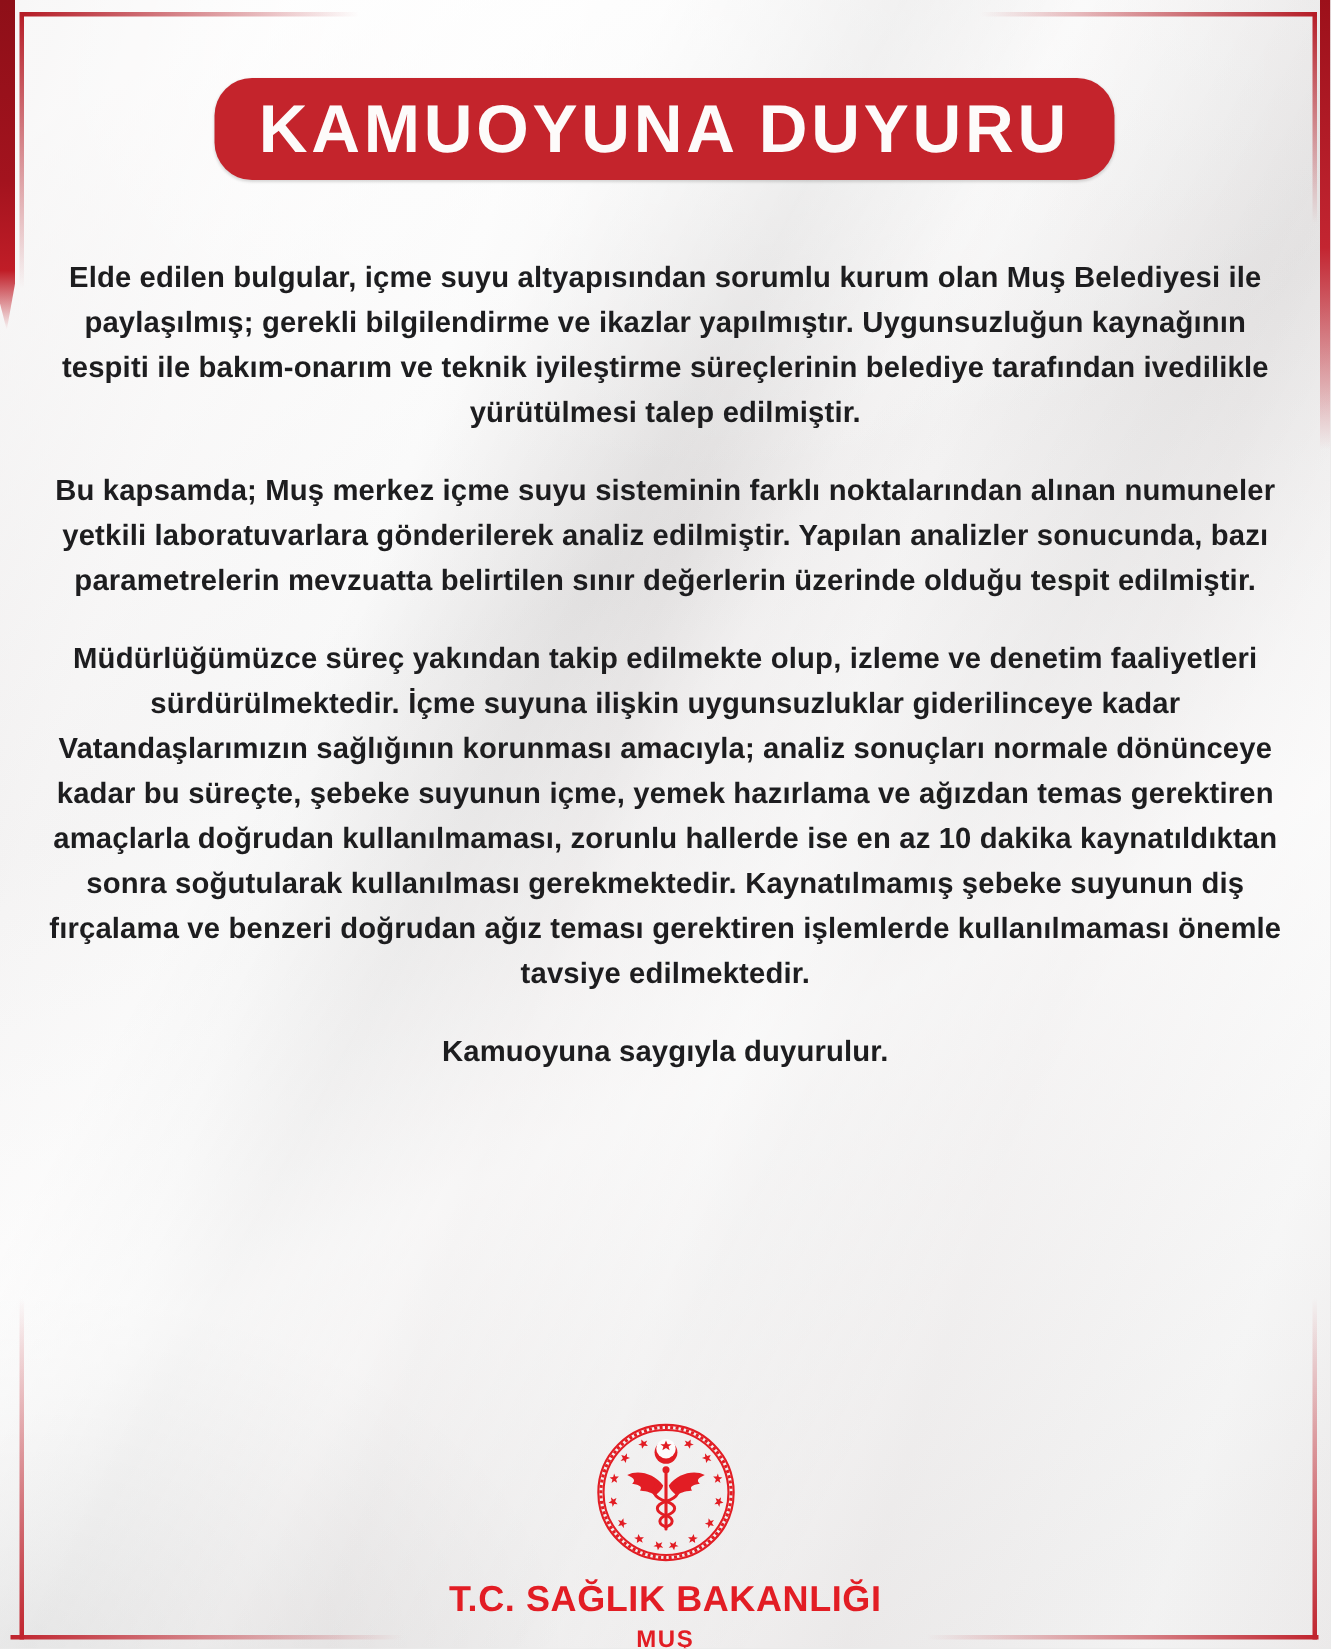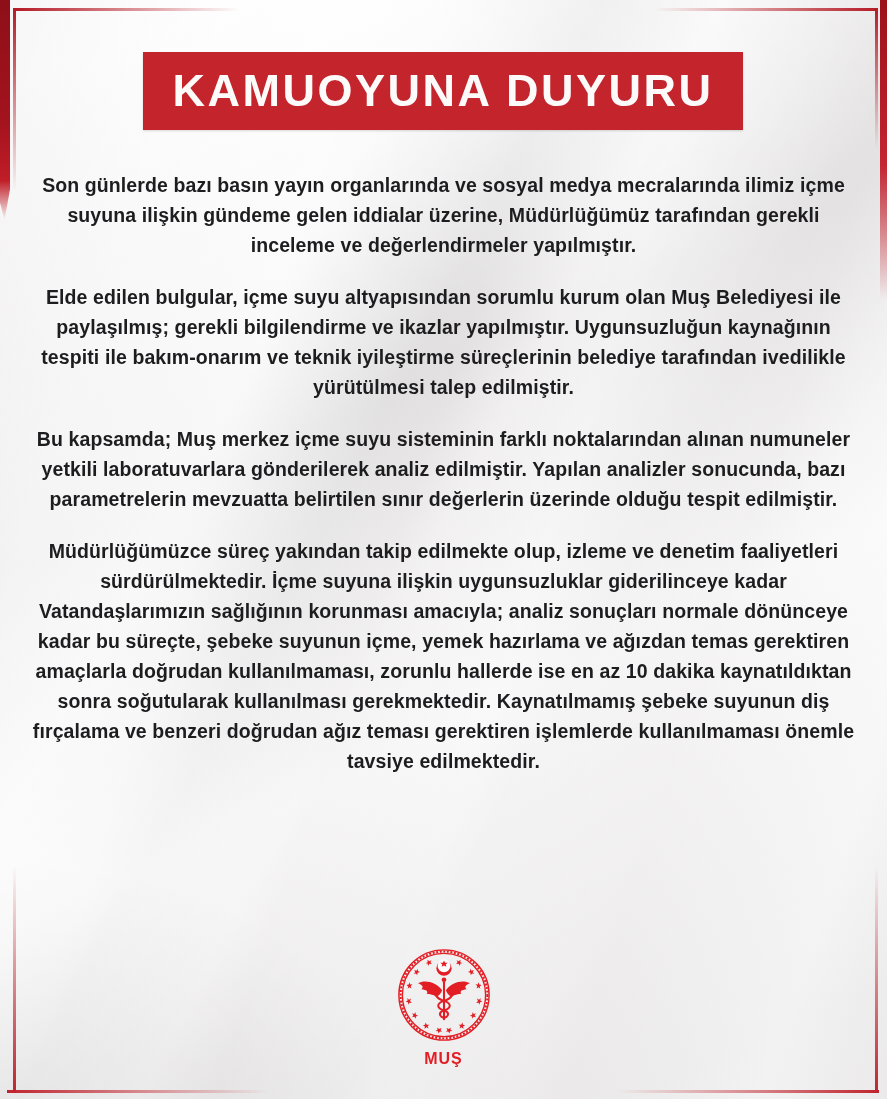--- a/index.html
+++ b/index.html
@@ -27,24 +27,25 @@
   .line-top{position:absolute;top:8px;left:15px;right:9px;height:3px;
     background:linear-gradient(90deg,#b51c26 0%,rgba(181,28,38,0) 26%,rgba(181,28,38,0) 74%,#b51c26 100%);}
   .line-bottom{position:absolute;bottom:6px;left:7px;right:8px;height:3px;
     background:linear-gradient(90deg,#c0242e 0%,rgba(192,36,46,0) 30%,rgba(192,36,46,0) 70%,#c0242e 100%);}
   .line-left{position:absolute;left:13px;top:8px;bottom:6px;width:3px;
     background:linear-gradient(180deg,#b51c26 0%,rgba(181,28,38,0) 17%,rgba(181,28,38,0) 79%,#c0242e 100%);}
   .line-right{position:absolute;right:9px;top:8px;bottom:6px;width:3px;
     background:linear-gradient(180deg,#b51c26 0%,rgba(181,28,38,0) 13%,rgba(181,28,38,0) 79%,#c0242e 100%);}
 
   .banner{
-    position:absolute;left:143px;top:52px;width:600px;height:78px;
+    position:absolute;left:143px;top:52px;width:600px;height:68px;
     background:#c4242c;
     display:flex;align-items:center;justify-content:center;
     box-shadow:0 1px 2px rgba(0,0,0,0.15);
+    border-radius:25px;
   }
   .banner h1{
     margin:0;color:#fdfbfa;font-size:45px;font-weight:bold;
     letter-spacing:2.5px;white-space:nowrap;
   }
 
   .content{
     position:absolute;left:28px;right:28px;top:170px;
     text-align:center;color:#1d1d1f;
     font-size:19.5px;line-height:30px;font-weight:bold;letter-spacing:0.1px;
@@ -73,24 +74,24 @@
   <div class="line-top"></div>
   <div class="line-bottom"></div>
   <div class="line-left"></div>
   <div class="line-right"></div>
 
   <div class="banner">
     <h1>KAMUOYUNA DUYURU</h1>
   </div>
 
   <div class="content">
-    <p>Son günlerde bazı basın yayın organlarında ve sosyal medya mecralarında ilimiz içme suyuna ilişkin gündeme gelen iddialar üzerine, Müdürlüğümüz tarafından gerekli inceleme ve değerlendirmeler yapılmıştır.</p>
     <p>Elde edilen bulgular, içme suyu altyapısından sorumlu kurum olan Muş Belediyesi ile paylaşılmış; gerekli bilgilendirme ve ikazlar yapılmıştır. Uygunsuzluğun kaynağının tespiti ile bakım-onarım ve teknik iyileştirme süreçlerinin belediye tarafından ivedilikle yürütülmesi talep edilmiştir.</p>
     <p>Bu kapsamda; Muş merkez içme suyu sisteminin farklı noktalarından alınan numuneler yetkili laboratuvarlara gönderilerek analiz edilmiştir. Yapılan analizler sonucunda, bazı parametrelerin mevzuatta belirtilen sınır değerlerin üzerinde olduğu tespit edilmiştir.</p>
     <p>Müdürlüğümüzce süreç yakından takip edilmekte olup, izleme ve denetim faaliyetleri sürdürülmektedir. İçme suyuna ilişkin uygunsuzluklar giderilinceye kadar Vatandaşlarımızın sağlığının korunması amacıyla; analiz sonuçları normale dönünceye kadar bu süreçte, şebeke suyunun içme, yemek hazırlama ve ağızdan temas gerektiren amaçlarla doğrudan kullanılmaması, zorunlu hallerde ise en az 10 dakika kaynatıldıktan sonra soğutularak kullanılması gerekmektedir. Kaynatılmamış şebeke suyunun diş fırçalama ve benzeri doğrudan ağız teması gerektiren işlemlerde kullanılmaması önemle tavsiye edilmektedir.</p>
+    <p class="closing">Kamuoyuna saygıyla duyurulur.</p>
   </div>
 
   <div class="footer">
     <svg class="logo" viewBox="0 0 100 100" aria-hidden="true">
       <defs>
         <path id="st" d="M0 -4 L1.18 -1.24 L4.16 -1.24 L1.9 0.47 L2.72 3.24 L0 1.6 L-2.72 3.24 L-1.9 0.47 L-4.16 -1.24 L-1.18 -1.24 Z" fill="#e21d24"></path>
       </defs>
 
       <circle cx="50" cy="50" r="48" fill="none" stroke="#e21d24" stroke-width="1.5"></circle>
       <circle cx="50" cy="50" r="44.3" fill="none" stroke="#e21d24" stroke-width="1.5"></circle>
@@ -117,17 +118,18 @@
 
       <circle cx="50" cy="33.8" r="2.5" fill="#e21d24"></circle>
       <rect x="48.9" y="35.4" width="2.2" height="41.5" rx="1.1" fill="#e21d24"></rect>
       <path d="M48 45 C42 36.5 30 33.5 22.5 37.5 C27.5 39.8 28.5 41.3 26 43.8 C31.5 44.6 33.5 46 31.5 48.6 C37.5 49.4 40.5 50.2 41.8 52.2 C44.5 50.4 47.2 48.2 48 45 Z" fill="#e21d24"></path>
       <path d="M52 45 C58 36.5 70 33.5 77.5 37.5 C72.5 39.8 71.5 41.3 74 43.8 C68.5 44.6 66.5 46 68.5 48.6 C62.5 49.4 59.5 50.2 58.2 52.2 C55.5 50.4 52.8 48.2 52 45 Z" fill="#e21d24"></path>
       <circle cx="43.6" cy="43.6" r="1.7" fill="#e21d24"></circle>
       <circle cx="56.4" cy="43.6" r="1.7" fill="#e21d24"></circle>
       <path d="M43.6 44.2 C39.5 48.5 41 53.5 49.8 56.2 C58.2 58.8 58.2 63.8 50 66.4 C44.3 68.2 44.3 72.4 49.4 74.2" fill="none" stroke="#e21d24" stroke-width="2.1" stroke-linecap="round"></path>
       <path d="M56.4 44.2 C60.5 48.5 59 53.5 50.2 56.2 C41.8 58.8 41.8 63.8 50 66.4 C55.7 68.2 55.7 72.4 50.6 74.2" fill="none" stroke="#e21d24" stroke-width="2.1" stroke-linecap="round"></path>
     </svg>
+    <div class="org">T.C. SAĞLIK BAKANLIĞI</div>
     <div class="province">MUŞ</div>
     
   </div>
 
 </div>
 
 </body></html>

